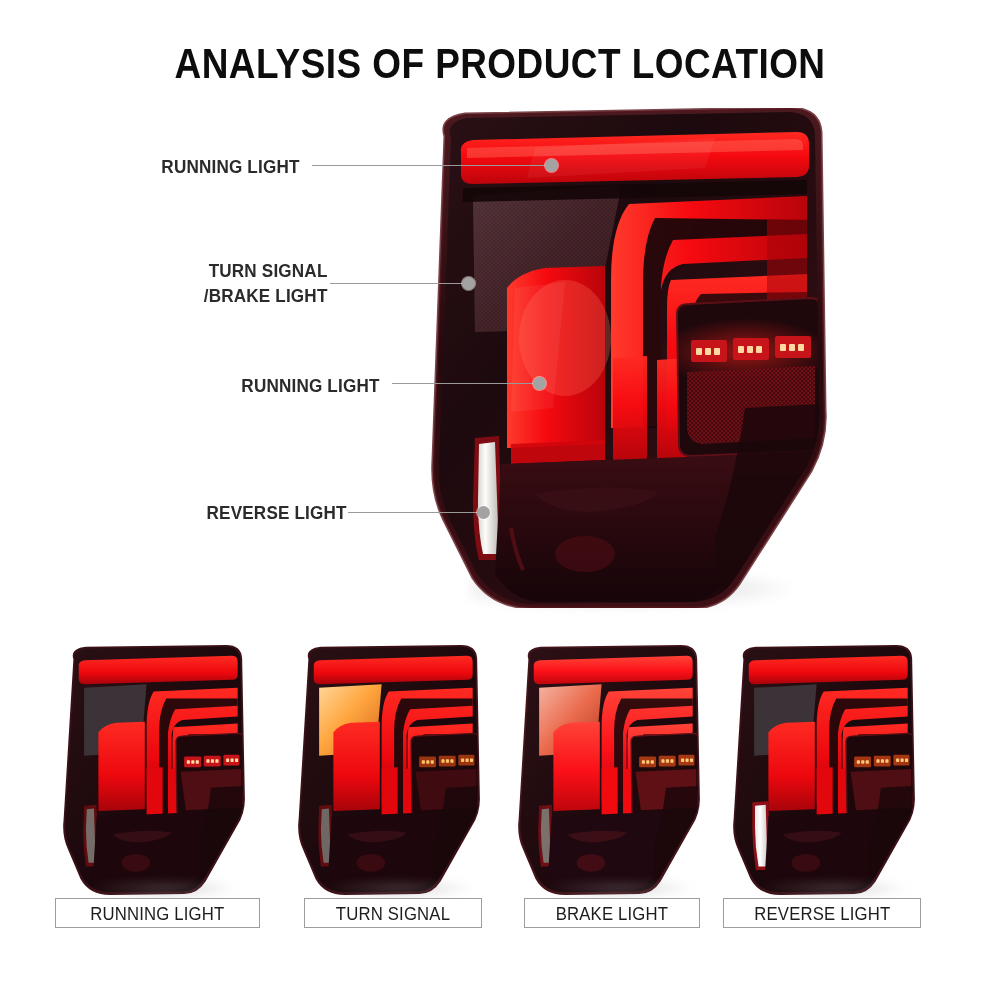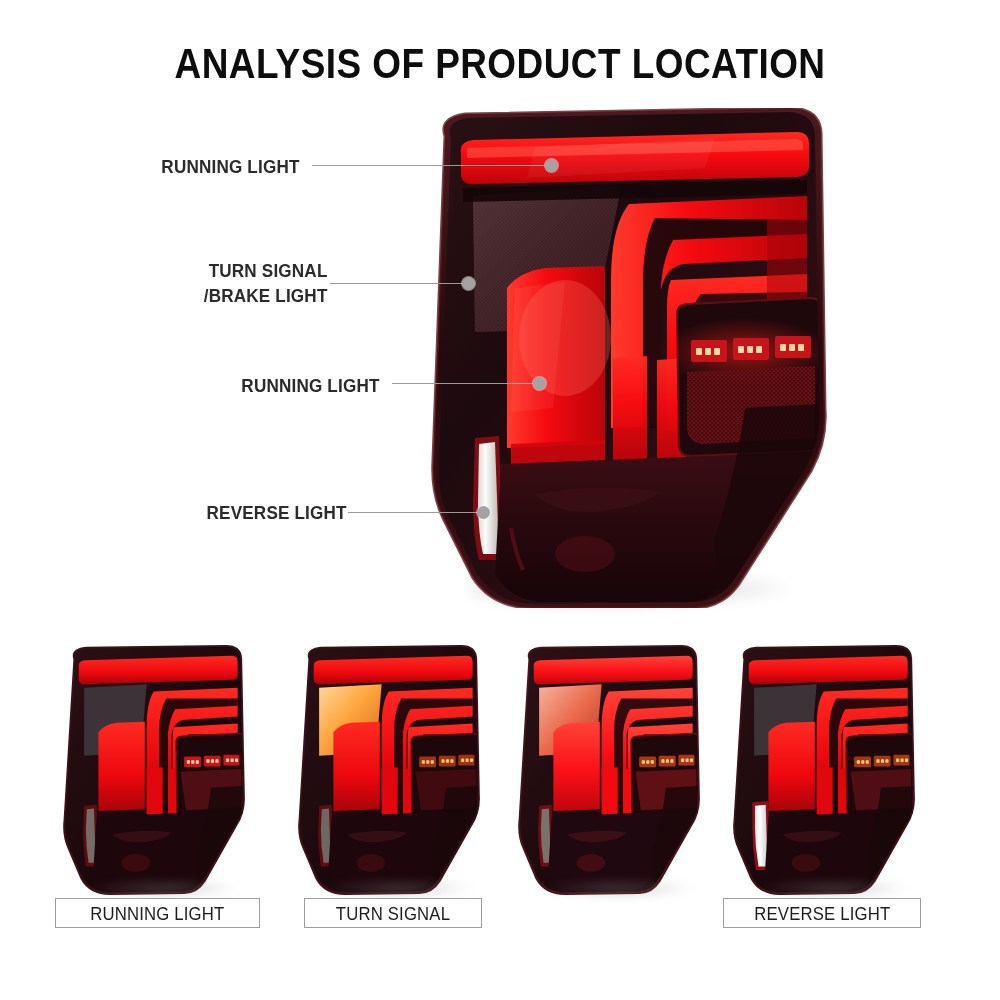--- a/index.html
+++ b/index.html
@@ -450,20 +450,23 @@
         </g>
         <path d="M138,142 L206,139 L206,182 L144,185 Z" fill="#6a1218" opacity="0.85"></path>
         <path d="M30,180 L44,179 L46,248 L32,248 Q29,226 29,208 Z" fill="#6d0e14"></path>
         <path d="M33,184 L41,183 L43,244 L35,244 Q32,224 32,206 Z" fill="#7b716c"></path>
         <path d="M44,192 L208,185 L204,202 Q198,218 188,234 L154,264 Q146,274 134,274 L64,275 Q48,274 40,258 Z" fill="#200810"></path>
         <path d="M62,212 Q100,205 128,210 Q120,219 92,221 Q70,221 62,212 Z" fill="#441219" opacity="0.8"></path>
         <ellipse cx="88" cy="244" rx="16" ry="10" fill="#6a1219" opacity="0.45"></ellipse>
         <path d="M172,160 L208,158 L206,190 L176,248 Q168,260 158,262 L158,228 Q168,196 172,160 Z" fill="#1c070b" opacity="0.85"></path>
       </g>
     </svg>
+    <div class="caption-box" style="left:14px; top:253px; width:176px;">
+      <span>BRAKE LIGHT</span>
+    </div>
   </div>
 
   <div class="thumb-wrap" style="left:725px; top:645px;">
     <div class="thumb-shadow"></div>
     <svg width="210" height="250" viewBox="0 0 230 280">
       <defs>
         <linearGradient id="t4body" x1="0" y1="0" x2="1" y2="1">
           <stop offset="0%" stop-color="#2a1014"></stop>
             <stop offset="55%" stop-color="#1b080c"></stop>
             <stop offset="100%" stop-color="#120508"></stop>

